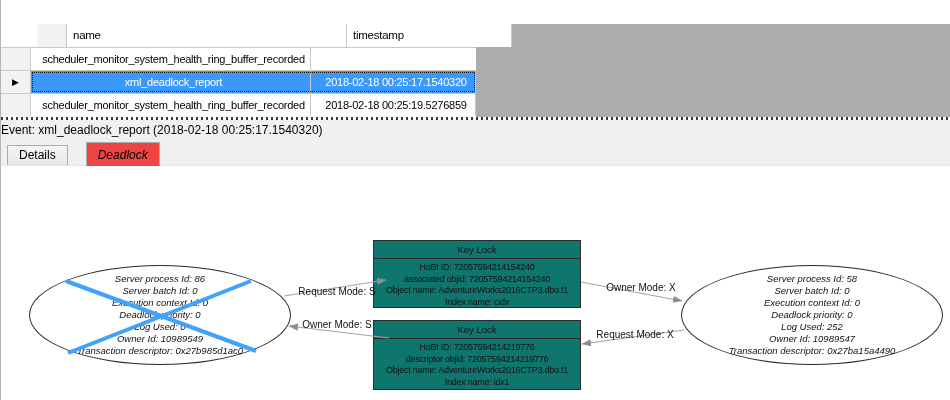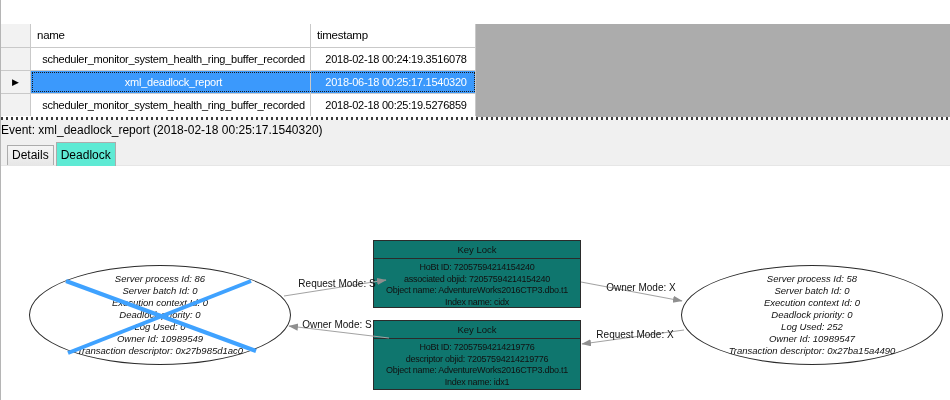--- a/index.html
+++ b/index.html
@@ -11,21 +11,21 @@
   
   .titlebar {
     position:absolute; left:0; top:0; width:100%; height:24px; box-sizing:border-box;
     background:#FFFFE1; border-bottom:1px solid #b9b9a8;
     font-size:12px; line-height:22px; padding-left:8px;
   }
   
   .grid-region { position:absolute; top:24px; left:0; width:950px; height:93px; background:#ACACAC; }
   .grid { position:absolute; left:0; top:0; width:475px; height:93px; background:#fff; }
   .g-row { display:flex; border-bottom:1px solid #c9c9c9; box-sizing:border-box; background:#fff; }
-  .g-header { height:24px; }
+  .g-header { height:24px;padding-left:36px; }
   .g-r { height:23px;text-align:center; }
   .g-r3 { height:22px; border-bottom:none; }
   .g-sel {
     width:30px; min-width:30px; box-sizing:border-box; background:#f2f2f2;
     border-right:1px solid #c9c9c9; display:flex; align-items:center; justify-content:center;
   }
   .row-cells { display:flex; }
   .g-cell {
     box-sizing:border-box; padding-left:6px; font-size:11px; letter-spacing:-0.25px;
     line-height:22px; white-space:nowrap; overflow:hidden;
@@ -44,26 +44,26 @@
   }
   .event-bar {
     position:absolute; top:120px; left:0; width:950px; height:20px; box-sizing:border-box;
     background:#f0f0f0; font-size:12px; line-height:20px; 
   }
   .tabstrip {
     position:absolute; top:140px; left:0; width:950px; height:25px; box-sizing:border-box;
     background:#f0f0f0; display:flex; align-items:flex-end; padding-left:6px; z-index:4;
   }
   .tab {
-    font-size:12px; padding:0 4px; height:20px; line-height:19px; box-sizing:border-box;
+    font-size:12px; padding:0 11px; height:20px; line-height:19px; box-sizing:border-box;
     background:linear-gradient(#f5f5f5,#e7e7e7); border:1px solid #acacac; border-bottom:none;
-    margin-right:2px; cursor:default;
+    margin-right:18px; cursor:default;
   }
   .tab.active {
-    height:24px; line-height:24px; background:#5eead4; margin-bottom:-1px; z-index:5; position:relative;
+    height:24px; line-height:24px; background:#ef4444; margin-bottom:-1px; z-index:5; position:relative;font-style:italic;
   }
   .content {
     position:absolute; top:165px; left:0; width:950px; height:235px; box-sizing:border-box;
     background:#fff; border-top:1px solid #e6e6e6; z-index:1;
   }
   
   .pnode {
     position:absolute; width:262px; height:100px; box-sizing:border-box;
     border:1px solid #2b2b2b; border-radius:50%;
     display:flex; flex-direction:column; justify-content:center; align-items:center; z-index:1;font-style:italic;
@@ -75,21 +75,21 @@
     position:absolute; left:372px; width:208px; box-sizing:border-box;
     border:1px solid #2b2b2b; background:#0f766e; z-index:1;
   }
   #res-top    { top:240px; height:68px; }
   #res-bottom { top:320px; height:70px; }
   .rtitle { height:17px; line-height:17px; text-align:center; font-size:9.5px; border-bottom:1px solid #2b2b2b; color:#111; }
   .rlines { padding-top:3px; }
   .rline { font-size:9px; letter-spacing:-0.25px; line-height:11.5px; text-align:center; white-space:nowrap; color:#111; }
   svg.overlay { position:absolute; left:0; top:0; width:950px; height:400px; z-index:2; pointer-events:none; }
   .edge-label { position:absolute; z-index:3; font-size:10px; color:#111; text-align:center; white-space:nowrap; }
-  #lbl-request-top    { left:290px; top:278px; width:92px; }
+  #lbl-request-top    { left:290px; top:286px; width:92px; }
   #lbl-owner-top      { left:600px; top:282px; width:80px; }
   #lbl-owner-bottom   { left:296px; top:319px; width:80px; }
   #lbl-request-bottom { left:588px; top:329px; width:92px; }
 </style>
 </head>
 <body>
 
 <div id="app">
 
 
@@ -99,30 +99,29 @@
         <div class="g-sel"></div>
         <div class="row-cells">
           <div class="g-cell g-name">name</div>
           <div class="g-cell g-time">timestamp</div>
         </div>
       </div>
       <div class="g-row g-r">
         <div class="g-sel"></div>
         <div class="row-cells">
           <div class="g-cell g-name">scheduler_monitor_system_health_ring_buffer_recorded</div>
-          <div class="g-cell g-time">2018-02-18 00:24:19.3516078</div>
         </div>
       </div>
       <div class="g-row g-r sel-row">
         <div class="g-sel">
           <span class="cur-arrow">▶</span>
         </div>
         <div class="row-cells">
           <div class="g-cell g-name">xml_deadlock_report</div>
-          <div class="g-cell g-time">2018-06-18 00:25:17.1540320</div>
+          <div class="g-cell g-time">2018-02-18 00:25:17.1540320</div>
         </div>
       </div>
       <div class="g-row g-r g-r3">
         <div class="g-sel"></div>
         <div class="row-cells">
           <div class="g-cell g-name">scheduler_monitor_system_health_ring_buffer_recorded</div>
           <div class="g-cell g-time">2018-02-18 00:25:19.5276859</div>
         </div>
       </div>
     </div>

